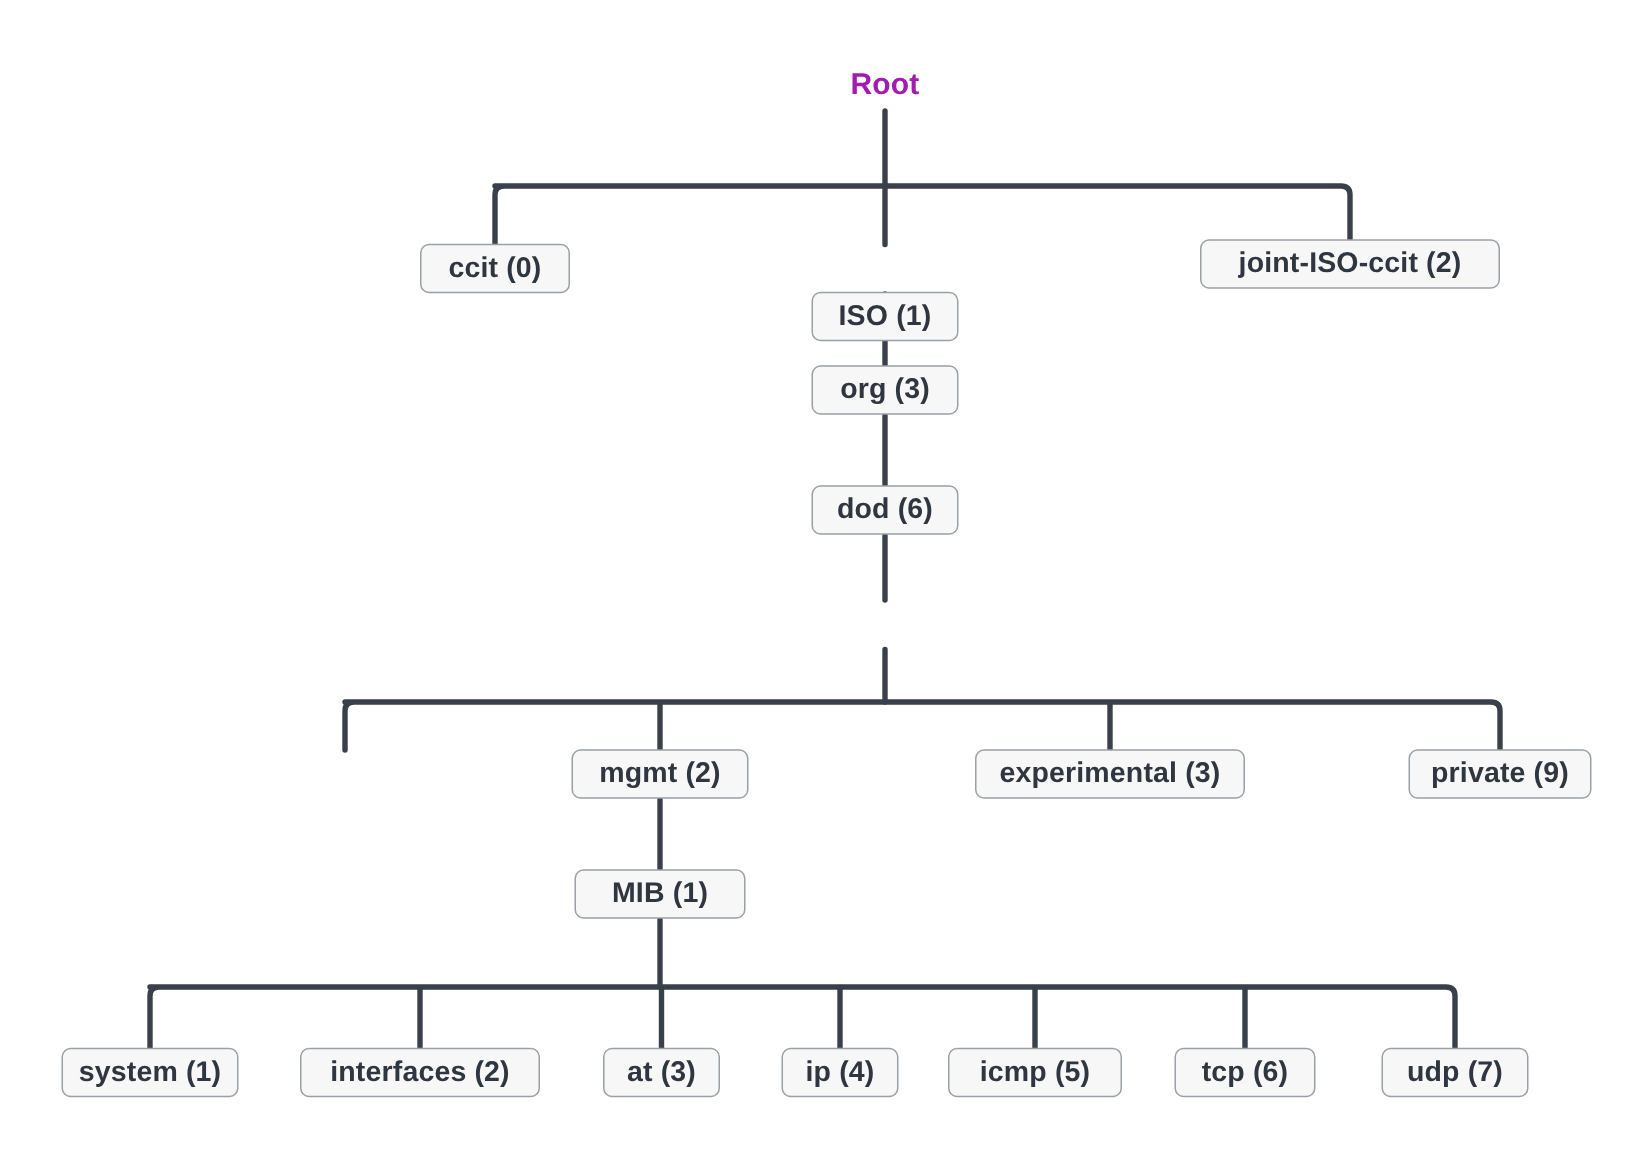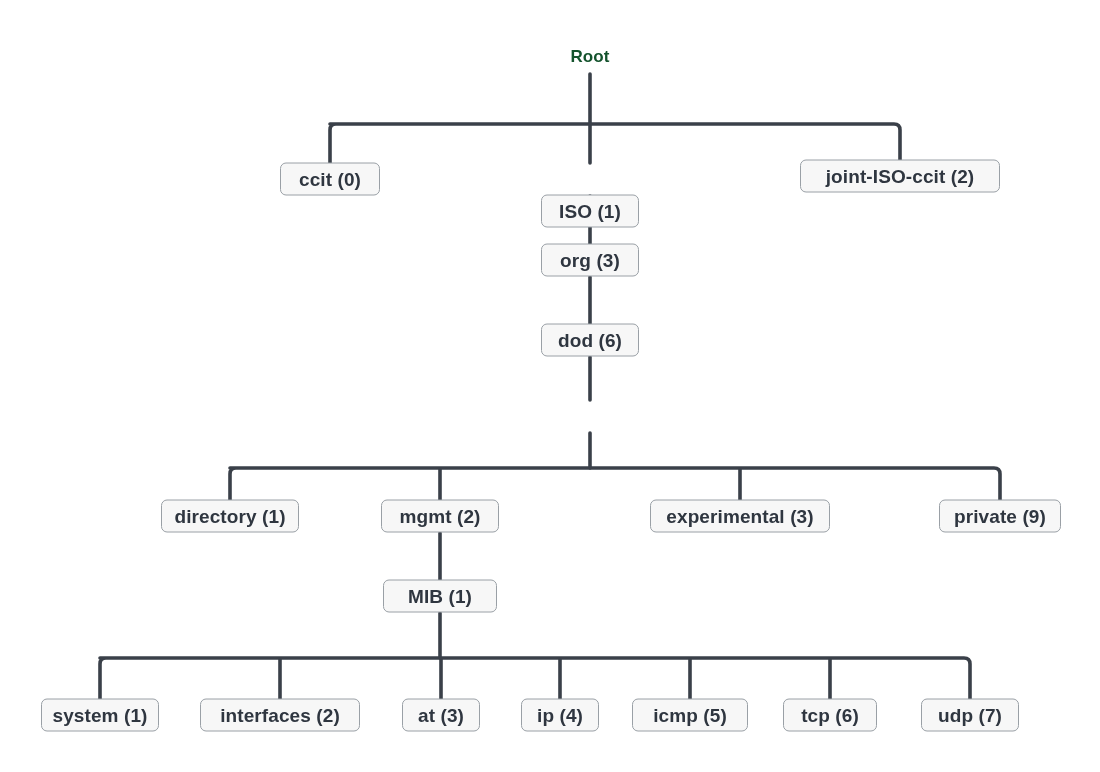--- a/index.html
+++ b/index.html
@@ -37,22 +37,22 @@
     font-weight: bold;
     line-height: 1;
     letter-spacing: 0.1px;
     white-space: nowrap;
     padding: 0 13px;
     height: 33px;
   }
   .root-label {
     position: absolute;
     transform: translate(-50%, -50%);
-    color: #14532d;
-    font-size: 17px;
+    color: #a21caf;
+    font-size: 20px;
     font-weight: bold;
     white-space: nowrap;
     letter-spacing: 0.1px;
   }
 </style>
 </head>
 <body>
 
 <div id="canvas">
 
@@ -91,21 +91,20 @@
 
   <div class="root-label" style="left:590px; top:57px;">Root</div>
 
   <div class="node" style="left:330px; top:179px; width:100px;">ccit (0)</div>
   <div class="node" style="left:590px; top:179px; width:98px;margin-top:32px;">ISO (1)</div>
   <div class="node" style="left:900px; top:176px; width:200px;">joint-ISO-ccit (2)</div>
 
   <div class="node" style="left:590px; top:260px; width:98px;">org (3)</div>
   <div class="node" style="left:590px; top:340px; width:98px;">dod (6)</div>
 
-  <div class="node" style="left:230px; top:516px; width:138px;">directory (1)</div>
   <div class="node" style="left:440px; top:516px; width:118px;">mgmt (2)</div>
   <div class="node" style="left:740px; top:516px; width:180px;">experimental (3)</div>
   <div class="node" style="left:1000px; top:516px; width:122px;">private (9)</div>
 
   <div class="node" style="left:440px; top:596px; width:114px;">MIB (1)</div>
 
   <div class="node" style="left:100px; top:715px; width:118px;">system (1)</div>
   <div class="node" style="left:280px; top:715px; width:160px;">interfaces (2)</div>
   <div class="node" style="left:441px; top:715px; width:78px;">at (3)</div>
   <div class="node" style="left:560px; top:715px; width:78px;">ip (4)</div>

